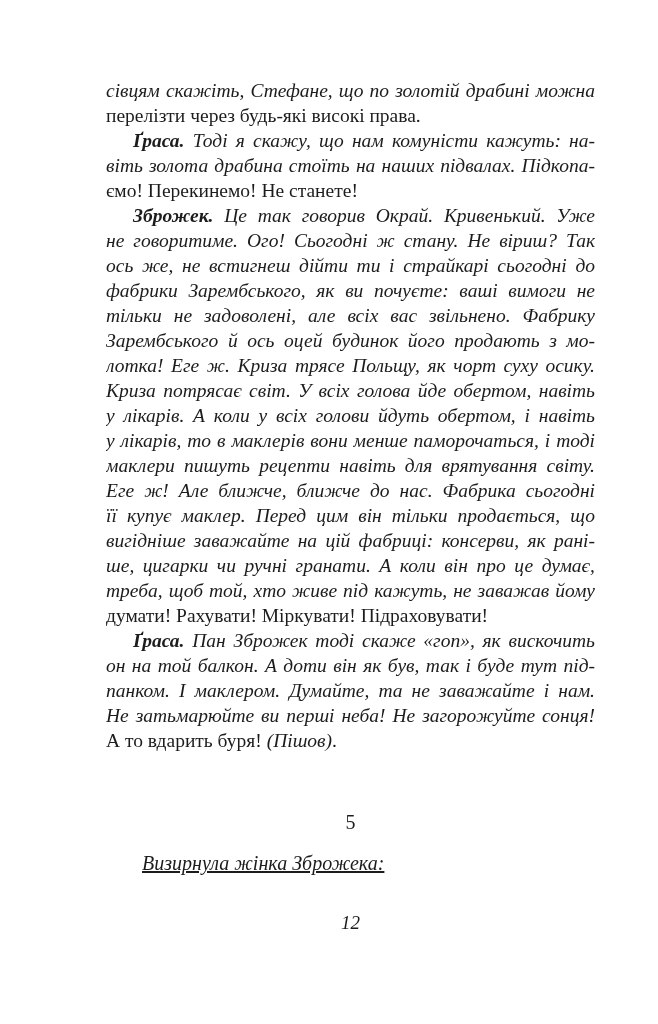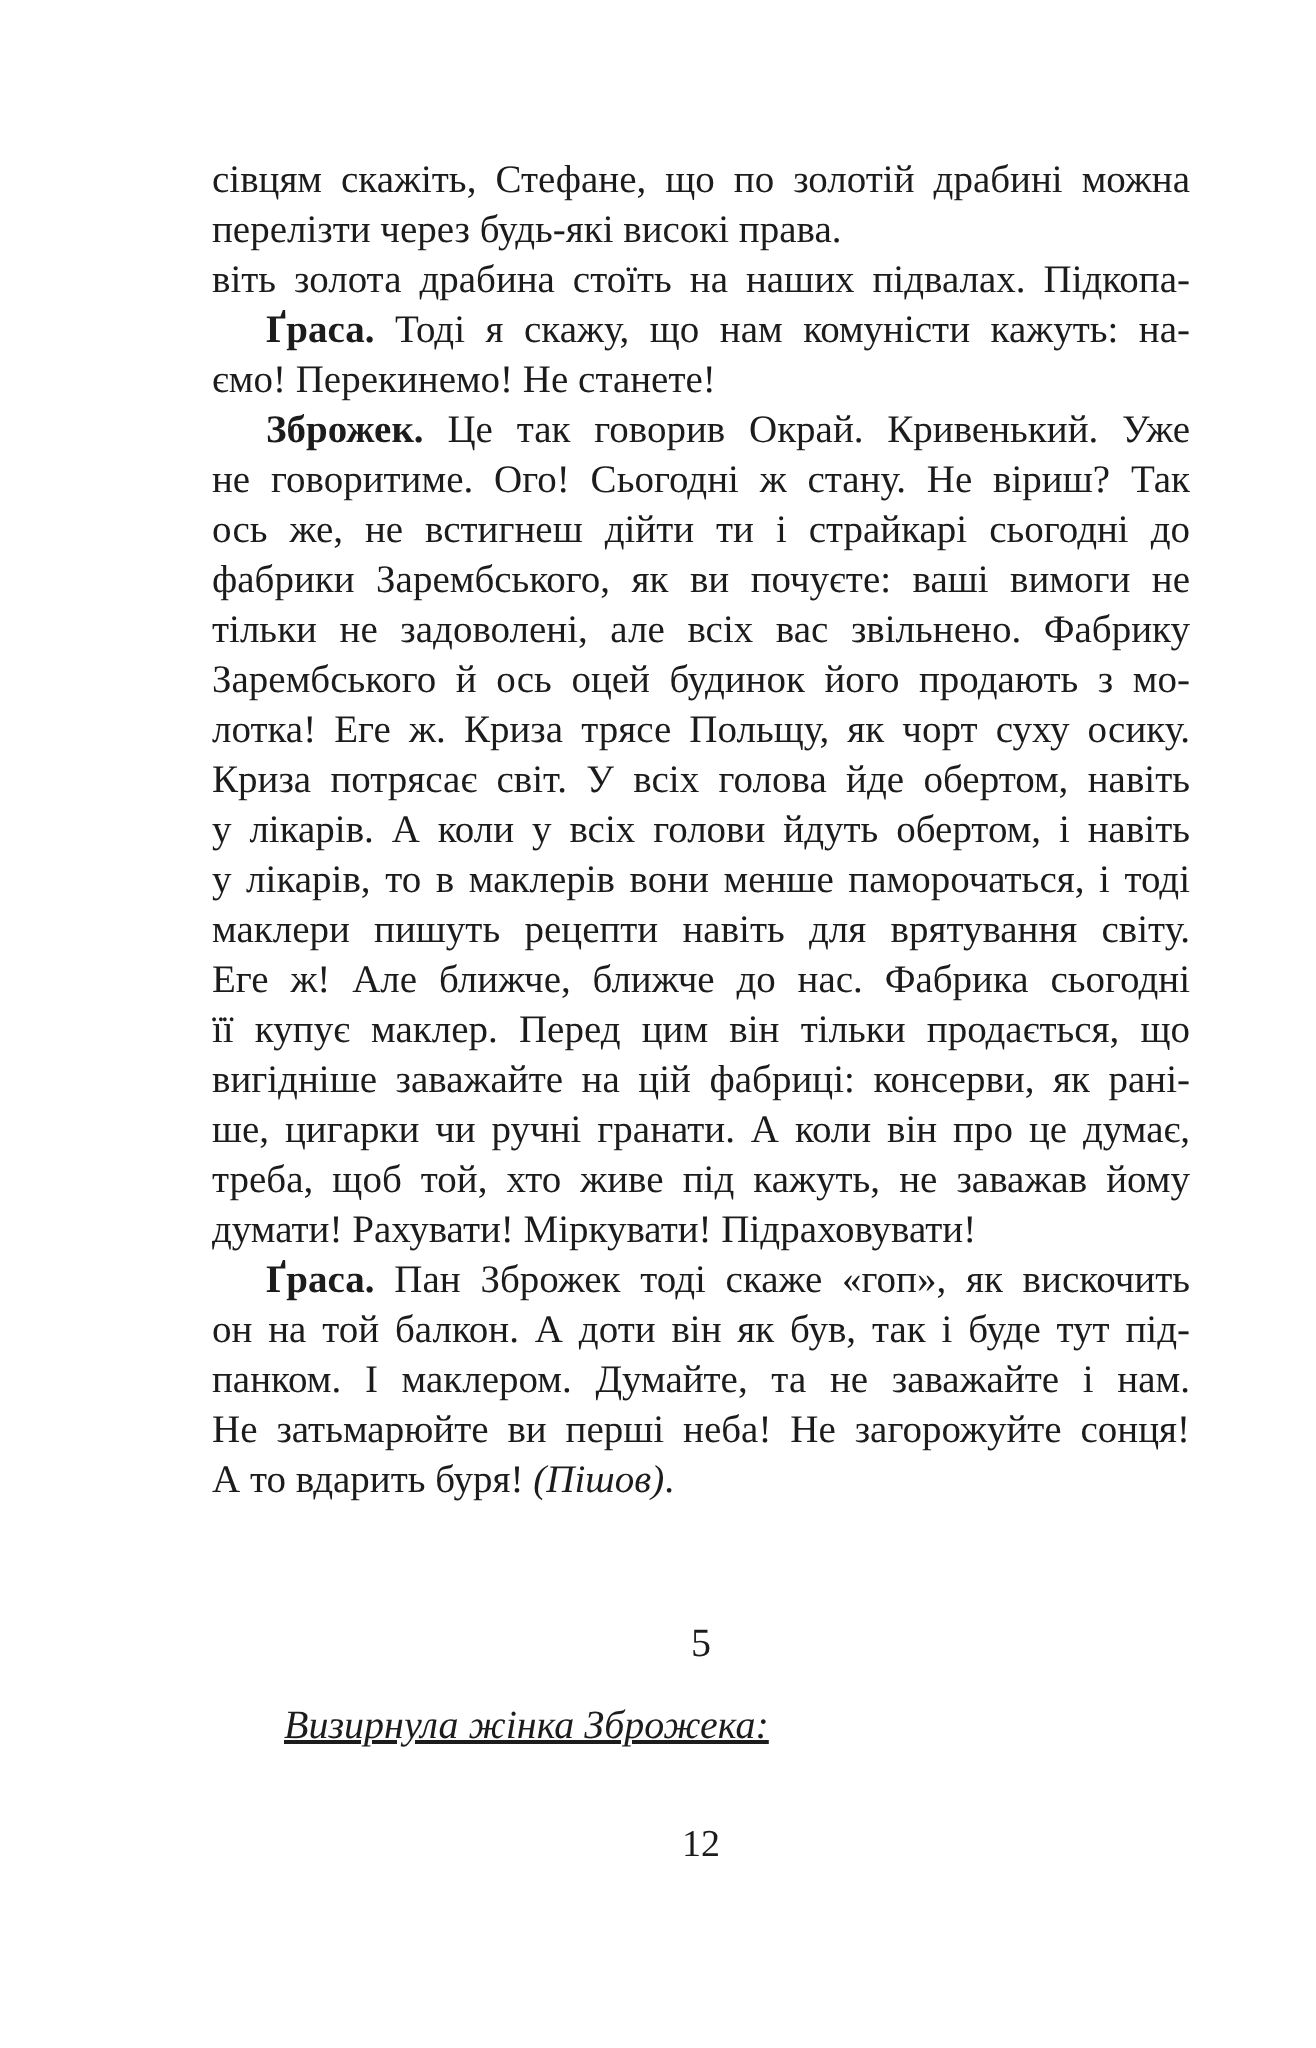--- a/index.html
+++ b/index.html
@@ -25,20 +25,21 @@
     line-height: 25px;
   }
   .tline {
     height: 25px;
     overflow: hidden;
     text-align: left;
   }
   .tline.just {
     text-align: justify;
     text-align-last: justify;
+    font-style: italic;
   }
   .tline.indent {
     text-indent: 27px;
   }
   .bold   { font-weight: bold; }
   .italic { font-style: italic; }
   .scene-number {
     position: absolute;
     top: 810px;
     left: 106px;
@@ -54,34 +55,35 @@
     font-size: 20px;
     line-height: 25px;
   }
   .dialogue .dline { height: 25px; text-decoration: underline; }
   .page-number {
     position: absolute;
     top: 911px;
     left: 106px;
     width: 489px;
     text-align: center;
+    font-style: italic;
     font-size: 19px;
     line-height: 24px;
   }
 </style>
 </head>
 <body>
 
 <div class="page" style="background: rgb(255, 255, 255); color: rgb(28, 28, 28);">
 
   <div class="textblock">
       <div class="tline just"><span>сівцям скажіть, Стефане, що по золотій драбині можна</span></div>
       <div class="tline"><span>перелізти через будь-які високі права.</span></div>
+      <div class="tline just indent"><span class="bold">Ґраса.</span><span> Тоді я скажу, що нам комуністи кажуть: на-</span></div>
       <div class="tline just"><span>віть золота драбина стоїть на наших підвалах. Підкопа-</span></div>
-      <div class="tline just indent"><span class="bold">Ґраса.</span><span> Тоді я скажу, що нам комуністи кажуть: на-</span></div>
       <div class="tline"><span>ємо! Перекинемо! Не станете!</span></div>
       <div class="tline just indent"><span class="bold">Зброжек.</span><span> Це так говорив Окрай. Кривенький. Уже</span></div>
       <div class="tline just"><span>не говоритиме. Ого! Сьогодні ж стану. Не віриш? Так</span></div>
       <div class="tline just"><span>ось же, не встигнеш дійти ти і страйкарі сьогодні до</span></div>
       <div class="tline just"><span>фабрики Зарембського, як ви почуєте: ваші вимоги не</span></div>
       <div class="tline just"><span>тільки не задоволені, але всіх вас звільнено. Фабрику</span></div>
       <div class="tline just"><span>Зарембського й ось оцей будинок його продають з мо-</span></div>
       <div class="tline just"><span>лотка! Еге ж. Криза трясе Польщу, як чорт суху осику.</span></div>
       <div class="tline just"><span>Криза потрясає світ. У всіх голова йде обертом, навіть</span></div>
       <div class="tline just"><span>у лікарів. А коли у всіх голови йдуть обертом, і навіть</span></div>

